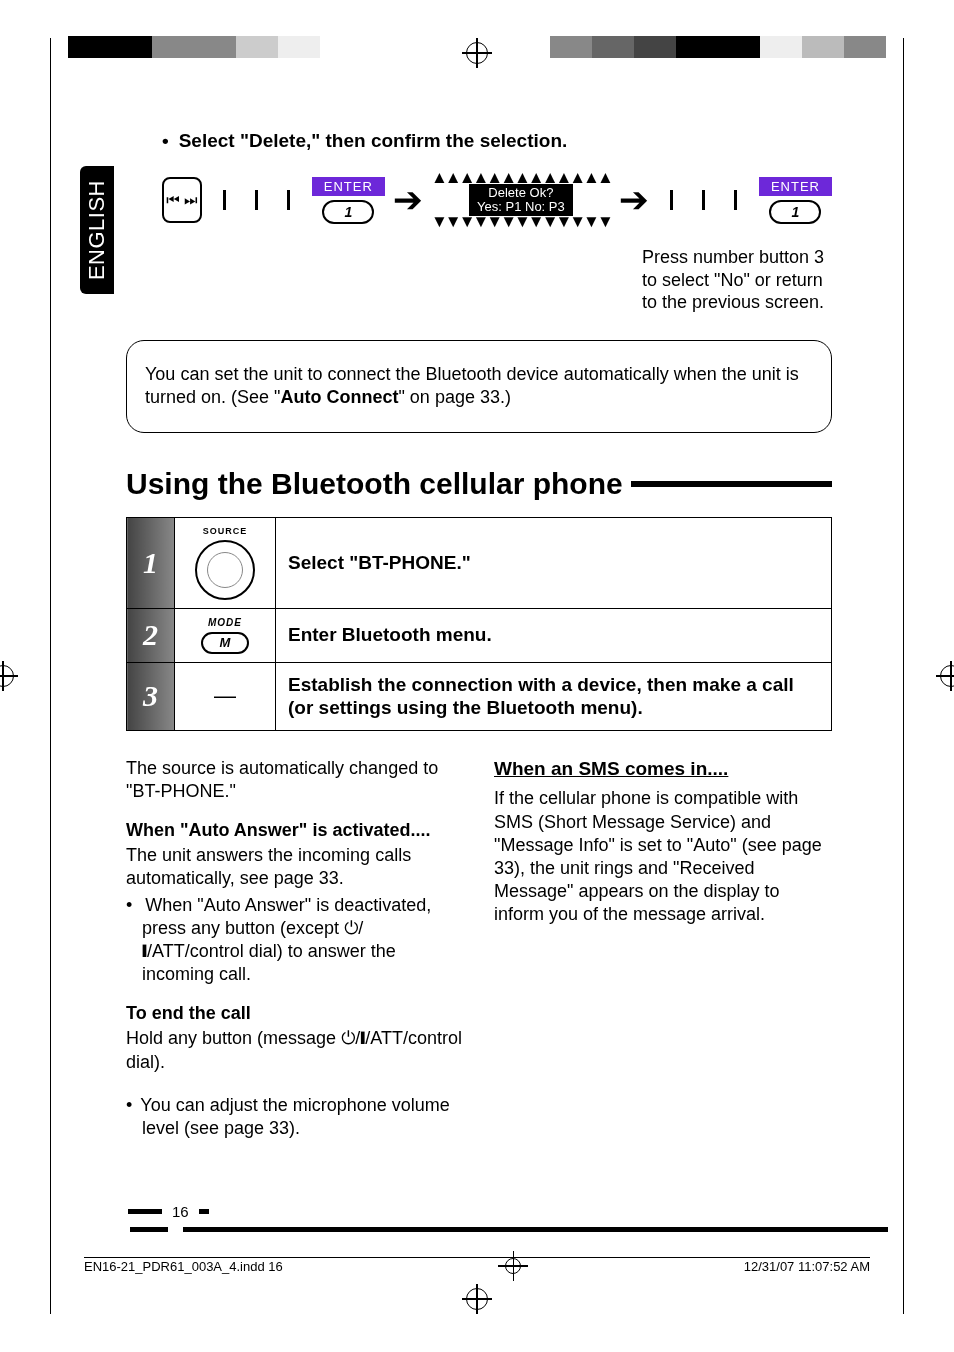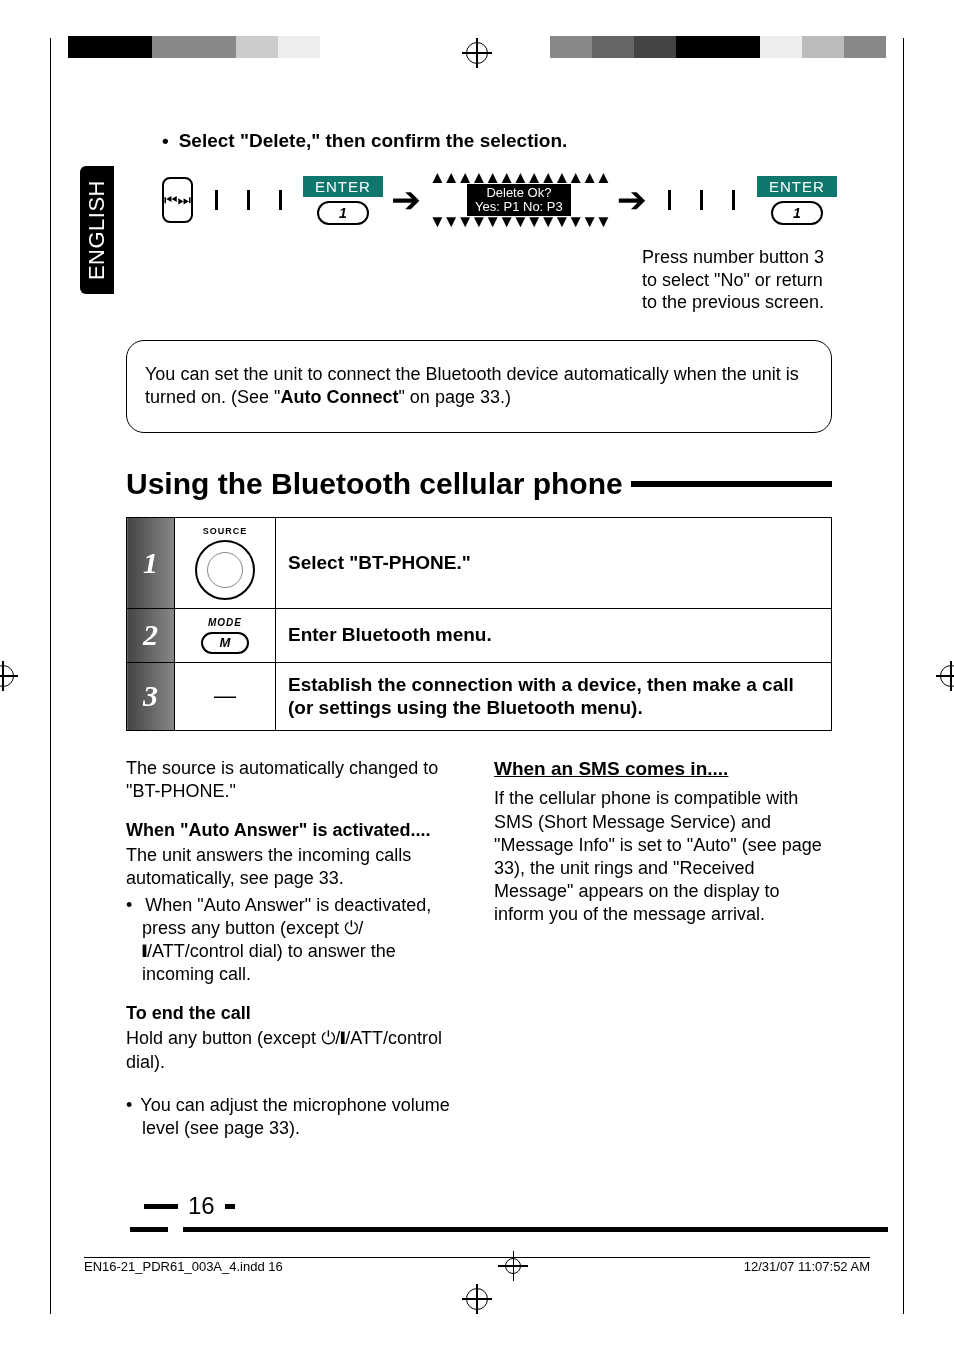--- a/index.html
+++ b/index.html
@@ -100,21 +100,21 @@
     border: 2px solid #000; border-radius: 8px;
     display: flex; align-items: center; justify-content: space-around;
     font-size: 13px;
   }
   .menu-icon { display:inline-block; font-size:15px; }
   .scroll-arc { width: 30px; display:flex; flex-direction:column; align-items:center; gap:1px;}
   .scroll-arc .bar { width: 3px; height: 20px; background:#000; }
   .arc-container { display:flex; gap:2px; }
   .enter-block { display:flex; flex-direction:column; gap:4px; align-items:center; }
   .enter-label {
-    background:#0f766e; color:#fff; font-size:15px; padding:2px 12px;
+    background:#6d28d9; color:#fff; font-size:13px; padding:2px 12px;
     font-family: Arial, sans-serif; letter-spacing:1px;
   }
   .num-btn {
     width: 52px; height: 24px;
     border: 2px solid #000; border-radius: 12px;
     display:flex; align-items:center; justify-content:center;
     font-style: italic; font-weight:bold; font-size:14px;
   }
   .blink-box {
     width: 186px;
@@ -207,22 +207,22 @@
   }
   .subhead2 { font-weight:700; margin-top: 16px; margin-bottom:2px;}
   .col ul { list-style: none; padding-left: 0; }
   .col li { padding-left: 16px; text-indent: -16px; margin-top:4px;}
   .col li::before { content:"•"; margin-right:8px; }
   .inline-icon { font-family: Arial; }
 
   .page-num {
     position: absolute;
     bottom: 132px;
-    left: 144px;
-    font-size: 24px;
+    left: 128px;
+    font-size: 15px;
     display:flex; align-items:center;
   }
   .page-num::before {
     content:""; width:34px; height:5px; background:#000; margin-right:10px;
   }
   .page-num::after {
     content:""; width:10px; height:5px; background:#000; margin-left:10px;
   }
   .bottom-bar {
     position:absolute; bottom: 120px; left:130px; right:66px;
@@ -376,21 +376,21 @@
       <div>The source is automatically changed to "BT-PHONE."</div>
       <div class="subhead2">When "Auto Answer" is activated....</div>
       <div>The unit answers the incoming calls automatically, see page 33.</div>
       <ul>
         <li>
           <span>When "Auto Answer" is deactivated, press any button (except </span><span class="inline-icon">⏻/❙/ATT</span><span>/control dial) to answer the incoming call.</span>
         </li>
       </ul>
       <div class="subhead2">To end the call</div>
       <div>
-        <span>Hold any button (except </span><span class="inline-icon">⏻/❙/ATT</span><span>/control dial).</span>
+        <span>Hold any button (message </span><span class="inline-icon">⏻/❙/ATT</span><span>/control dial).</span>
       </div>
       <ul style="margin-top:20px;">
         <li>You can adjust the microphone volume level (see page 33).</li>
       </ul>
     </div>
     <div class="col">
       <div class="subhead">When an SMS comes in....</div>
       <div>If the cellular phone is compatible with SMS (Short Message Service) and "Message Info" is set to "Auto" (see page 33), the unit rings and "Received Message" appears on the display to inform you of the message arrival.</div>
     </div>
   </div>

